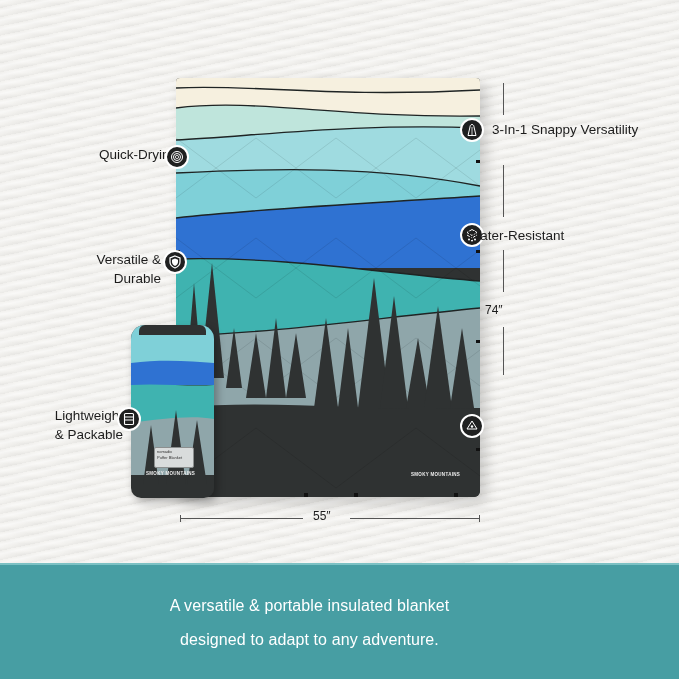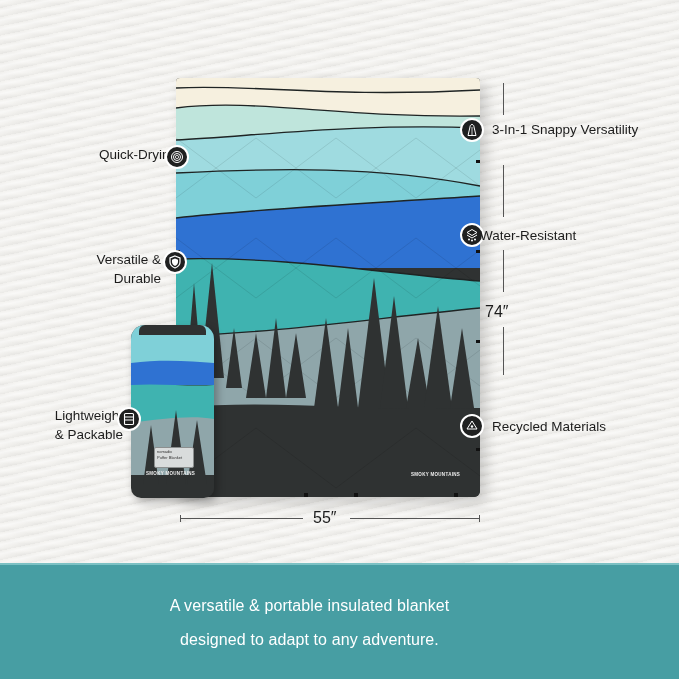--- a/index.html
+++ b/index.html
@@ -17,21 +17,21 @@
   .pack-cap { position:absolute; left:139px; top:325px; width:67px; height:10px; background:#2f3131; border-radius:6px 6px 0 0; }
   .pack-label { position:absolute; left:154px; top:447px; width:40px; height:21px; background:#d9dcdc; border:1px solid #8c8f8f; border-radius:2px; font-size:4px; color:#333; line-height:6px; padding:1px 2px; box-sizing:border-box; }
   .pack-name { position:absolute; left:146px; top:471px; font-size:4.5px; color:#eee; font-weight:bold; letter-spacing:0.3px; }
   .blanket-name { position:absolute; left:411px; top:472px; font-size:4.5px; color:#eee; font-weight:bold; letter-spacing:0.3px; }
   .feature { position:absolute; display:flex; align-items:flex-end; }
   .feat-label { font-size:13.5px; color:#1c1c1c; line-height:19px; }
   .feat-left .feat-label { text-align:right; }
   .icon-badge { width:24px; height:24px; border-radius:50%; background:#1f2020; border:2px solid #ffffff; display:flex; align-items:center; justify-content:center; box-sizing:border-box; flex:0 0 auto; }
   .icon-badge svg { width:14px; height:14px; }
   .dim-v { position:absolute; left:503px; width:1px; background:#555; }
-  .dim-label { position:absolute; font-size:16px; color:#1c1c1c; }
+  .dim-label { position:absolute; font-size:12px; color:#1c1c1c; }
   .dim-h { position:absolute; top:518px; height:1px; background:#555; }
   .tick { position:absolute; background:#555; }
 </style>
 </head>
 <body>
 
 <div class="sand"></div>
 
 <div class="blanket">
   <svg width="304" height="419" viewBox="0 0 304 419" xmlns="http://www.w3.org/2000/svg">
@@ -169,35 +169,34 @@
 
 <div class="icon-badge" style="position:absolute; left:460px; top:223px;">
   <svg viewBox="0 0 14 14">
       <path d="M7 1.5 L12 4.5 L7 7.5 L2 4.5 Z" fill="none" stroke="#fff" stroke-width="1"></path>
       <path d="M2 7 L7 10 L12 7" fill="none" stroke="#fff" stroke-width="1"></path>
       <circle cx="4" cy="11.5" r="1" fill="#fff"></circle>
       <circle cx="7" cy="12.5" r="1" fill="#fff"></circle>
       <circle cx="10" cy="11.5" r="1" fill="#fff"></circle>
     </svg>
 </div>
-<div class="feature" style="left:480px; top:226px;">
+<div class="feature" style="left:468px; top:226px;">
   <div class="feat-label">
       <div>Water-Resistant</div>
     </div>
 </div>
 
 <div class="icon-badge" style="position:absolute; left:460px; top:414px;">
   <svg viewBox="0 0 14 14">
       <path d="M7 2 L9.5 6 M9.5 6 L12 10 H2 L4.5 6 L7 2" fill="none" stroke="#fff" stroke-width="1"></path>
       <circle cx="7" cy="7.5" r="1.2" fill="#fff"></circle>
     </svg>
 </div>
 <div class="feature" style="left:492px; top:417px;">
   <div class="feat-label">
-    <div>Recycled Materials</div>
   </div>
 </div>
 
 <div class="dim-v" style="top:83px; height:32px;"></div>
 <div class="dim-v" style="top:165px; height:52px;"></div>
 <div class="dim-v" style="top:250px; height:42px;"></div>
 <div class="dim-v" style="top:327px; height:48px;"></div>
 <div class="dim-label" style="left:485px; top:303px;">74″</div>
 
 <div class="dim-h" style="left:180px; width:123px;"></div>

